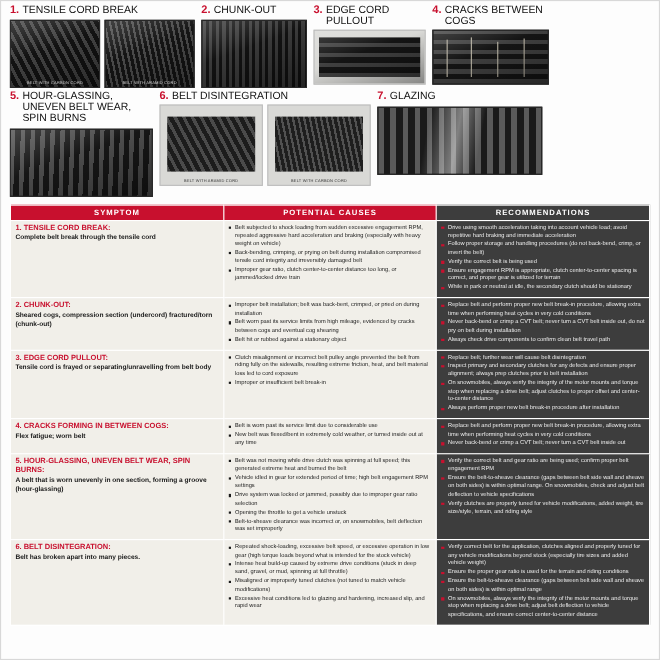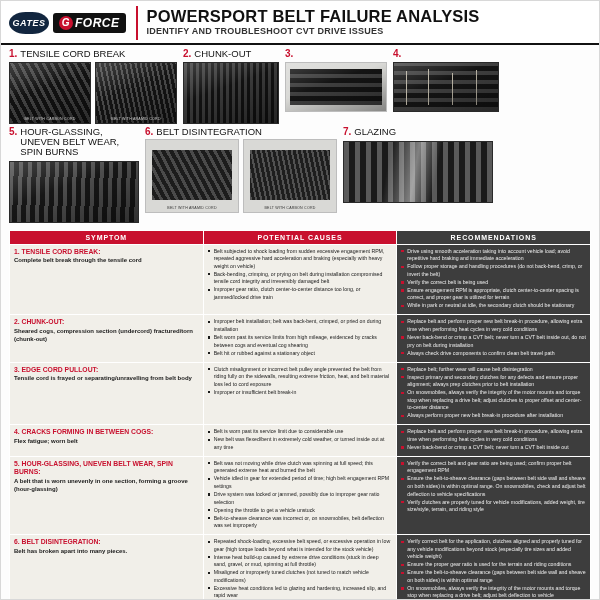--- a/index.html
+++ b/index.html
@@ -261,34 +261,20 @@
     background: #1a1a1a;
   }
   td.rec ul.bul li { color: #ededed; }
   td.rec ul.bul li:before { background: #c8102e; width: 2.4px; height: 2.4px; }
 </style>
 </head>
 <body>
 
 <div id="page">
 
-  <div class="header">
-    <div class="logo-block">
-      <div class="gates-mark">GATES</div>
-      <div class="gforce-mark">
-        <span class="gforce-g">G</span>
-        <span>FORCE</span>
-      </div>
-    </div>
-    <div class="header-divider"></div>
-    <div class="title-block">
-      <div class="main-title">POWERSPORT BELT FAILURE ANALYSIS</div>
-      <div class="sub-title">IDENTIFY AND TROUBLESHOOT CVT DRIVE ISSUES</div>
-    </div>
-  </div>
 
   <div class="gallery">
 
     <div class="grid-row">
 
       <div class="panel" style="width:168px">
         <div class="panel-head">
           <span class="panel-num">1.</span>
           <span class="panel-title">TENSILE CORD BREAK</span>
         </div>
@@ -313,30 +299,32 @@
         </div>
         <div class="photo" style="width:96px;height:62px">
           <div class="belt-cogs"></div>
           <div class="sheen"></div>
         </div>
       </div>
 
       <div class="panel" style="width:102px">
         <div class="panel-head">
           <span class="panel-num">3.</span>
+          <span class="panel-title">EDGE CORD PULLOUT</span>
         </div>
         <div class="photo light" style="width:102px;height:50px">
           <div class="belt-cogs vert" style="inset:6px 4px"></div>
           <div class="sheen"></div>
         </div>
       </div>
 
       <div class="panel" style="width:106px">
         <div class="panel-head">
           <span class="panel-num">4.</span>
+          <span class="panel-title">CRACKS BETWEEN COGS</span>
         </div>
         <div class="photo" style="width:106px;height:50px">
           <div class="belt-cogs vert"></div>
           <div class="crack" style="left:12px;top:8px;width:1px;height:34px"></div>
           <div class="crack" style="left:34px;top:6px;width:1px;height:36px"></div>
           <div class="crack" style="left:58px;top:10px;width:1px;height:32px"></div>
           <div class="crack" style="left:82px;top:7px;width:1px;height:35px"></div>
           <div class="sheen"></div>
         </div>
       </div>

